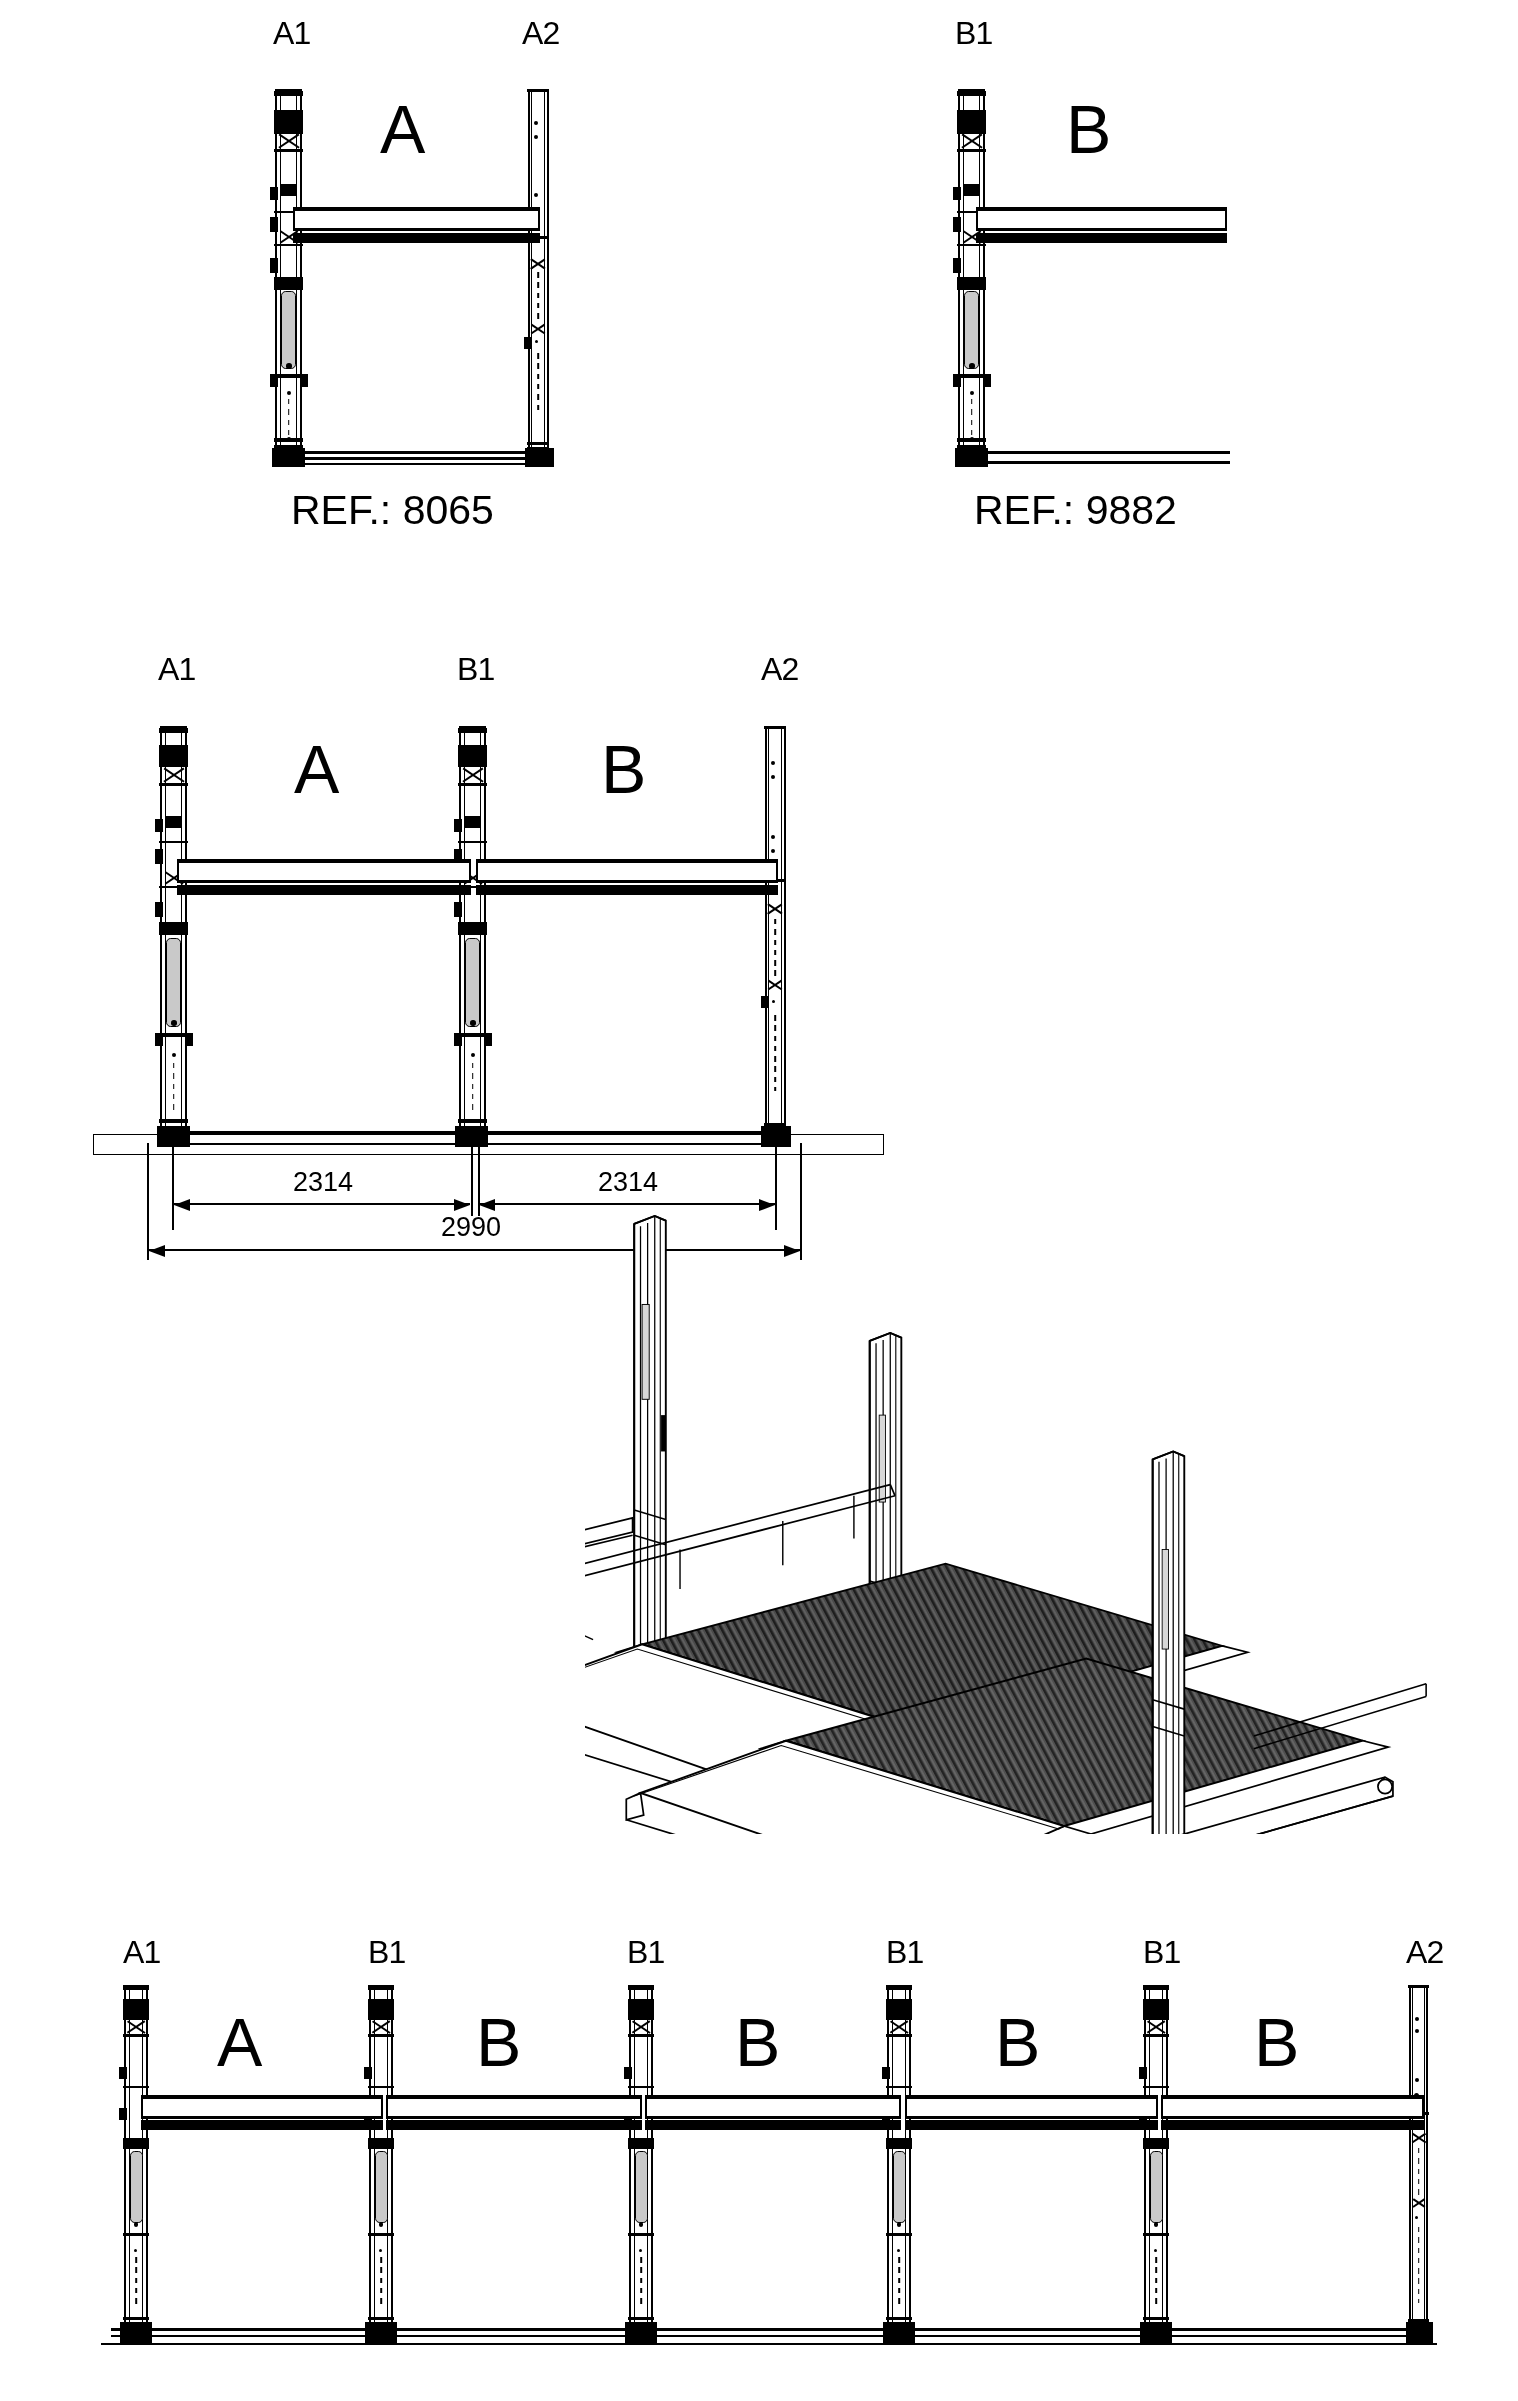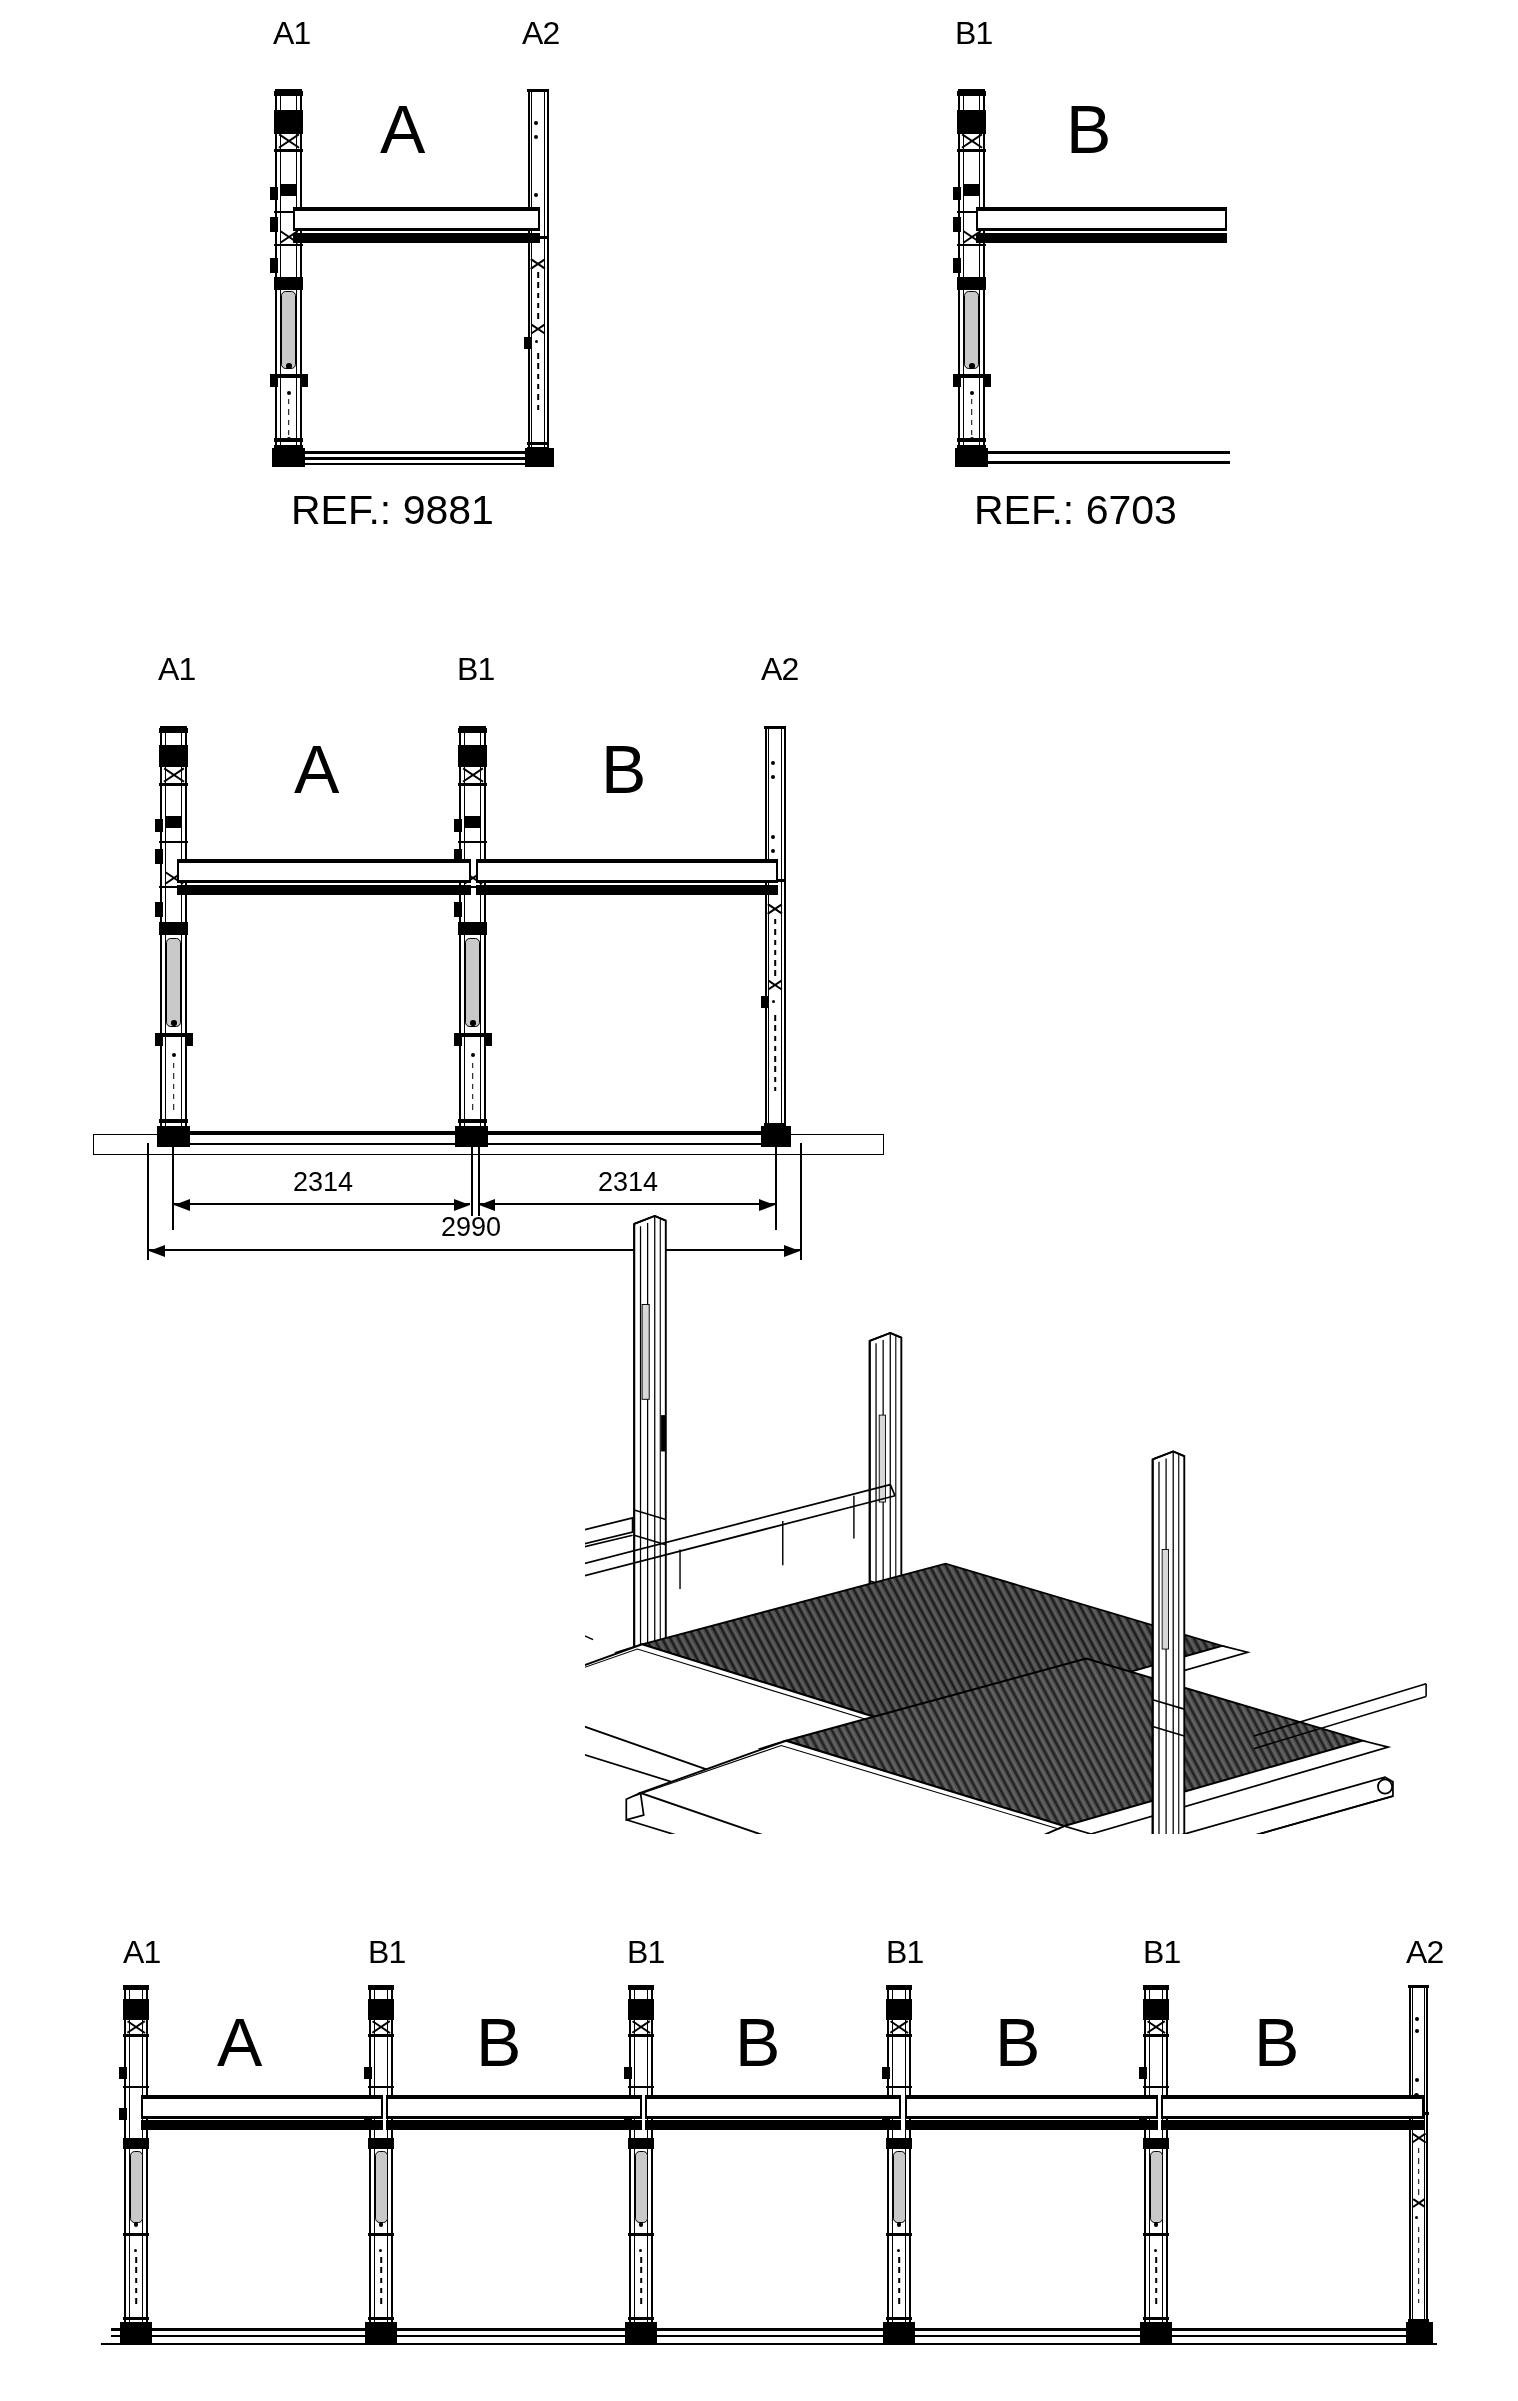--- a/index.html
+++ b/index.html
@@ -147,21 +147,21 @@
   </div>
 
   <div class="rail" style="left:286px;top:451px;width:258px;height:14.2px;">
     <div class="r1"></div>
       <div class="r2" style="top:6.3px;"></div>
       <div class="r3"></div>
   </div>
   <div class="foot" style="left:272px;top:448px;width:33px;height:19px;"></div>
   <div class="foot" style="left:525px;top:448px;width:28.5px;height:19px;"></div>
 
-  <div class="lbl lbl-ref" style="left:291px;top:490px;">REF.: 9881</div>
+  <div class="lbl lbl-ref" style="left:291px;top:490px;">REF.: 8065</div>
 
   <div class="lbl lbl-post" style="left:955px;top:17.4px;">B1</div>
   <div class="lbl lbl-bay" style="left:1066px;top:95px;">B</div>
 
   <div class="post" style="left:958px;top:89px;width:27px;height:367px;">
     <div class="outer"></div>
       <div class="inner"></div>
     <div class="cap" style="top:1.6px;height:5.5px;"></div>
     <div class="cap" style="top:20.6px;height:24px;"></div>
     <div class="xmark" style="top:44px;width:24px;height:14.2px;"></div>
@@ -192,21 +192,21 @@
     <div class="b-mid" style="top:21.3px;"></div>
       <div class="b-bot"></div>
   </div>
 
   <div class="rail" style="left:969px;top:451px;width:261px;height:12.7px;">
     <div class="r1"></div>
       <div class="r3"></div>
   </div>
   <div class="foot" style="left:955px;top:448px;width:33px;height:19px;"></div>
 
-  <div class="lbl lbl-ref" style="left:974px;top:490px;">REF.: 6703</div>
+  <div class="lbl lbl-ref" style="left:974px;top:490px;">REF.: 9882</div>
 
   <div id="view-two-bay"></div>
 
   <div class="lbl lbl-post" style="left:158px;top:653px;">A1</div>
   <div class="lbl lbl-post" style="left:457px;top:653px;">B1</div>
   <div class="lbl lbl-post" style="left:761px;top:653px;">A2</div>
 
   <div class="lbl lbl-bay" style="left:294px;top:735px;">A</div>
   <div class="lbl lbl-bay" style="left:601px;top:735px;">B</div>
 

